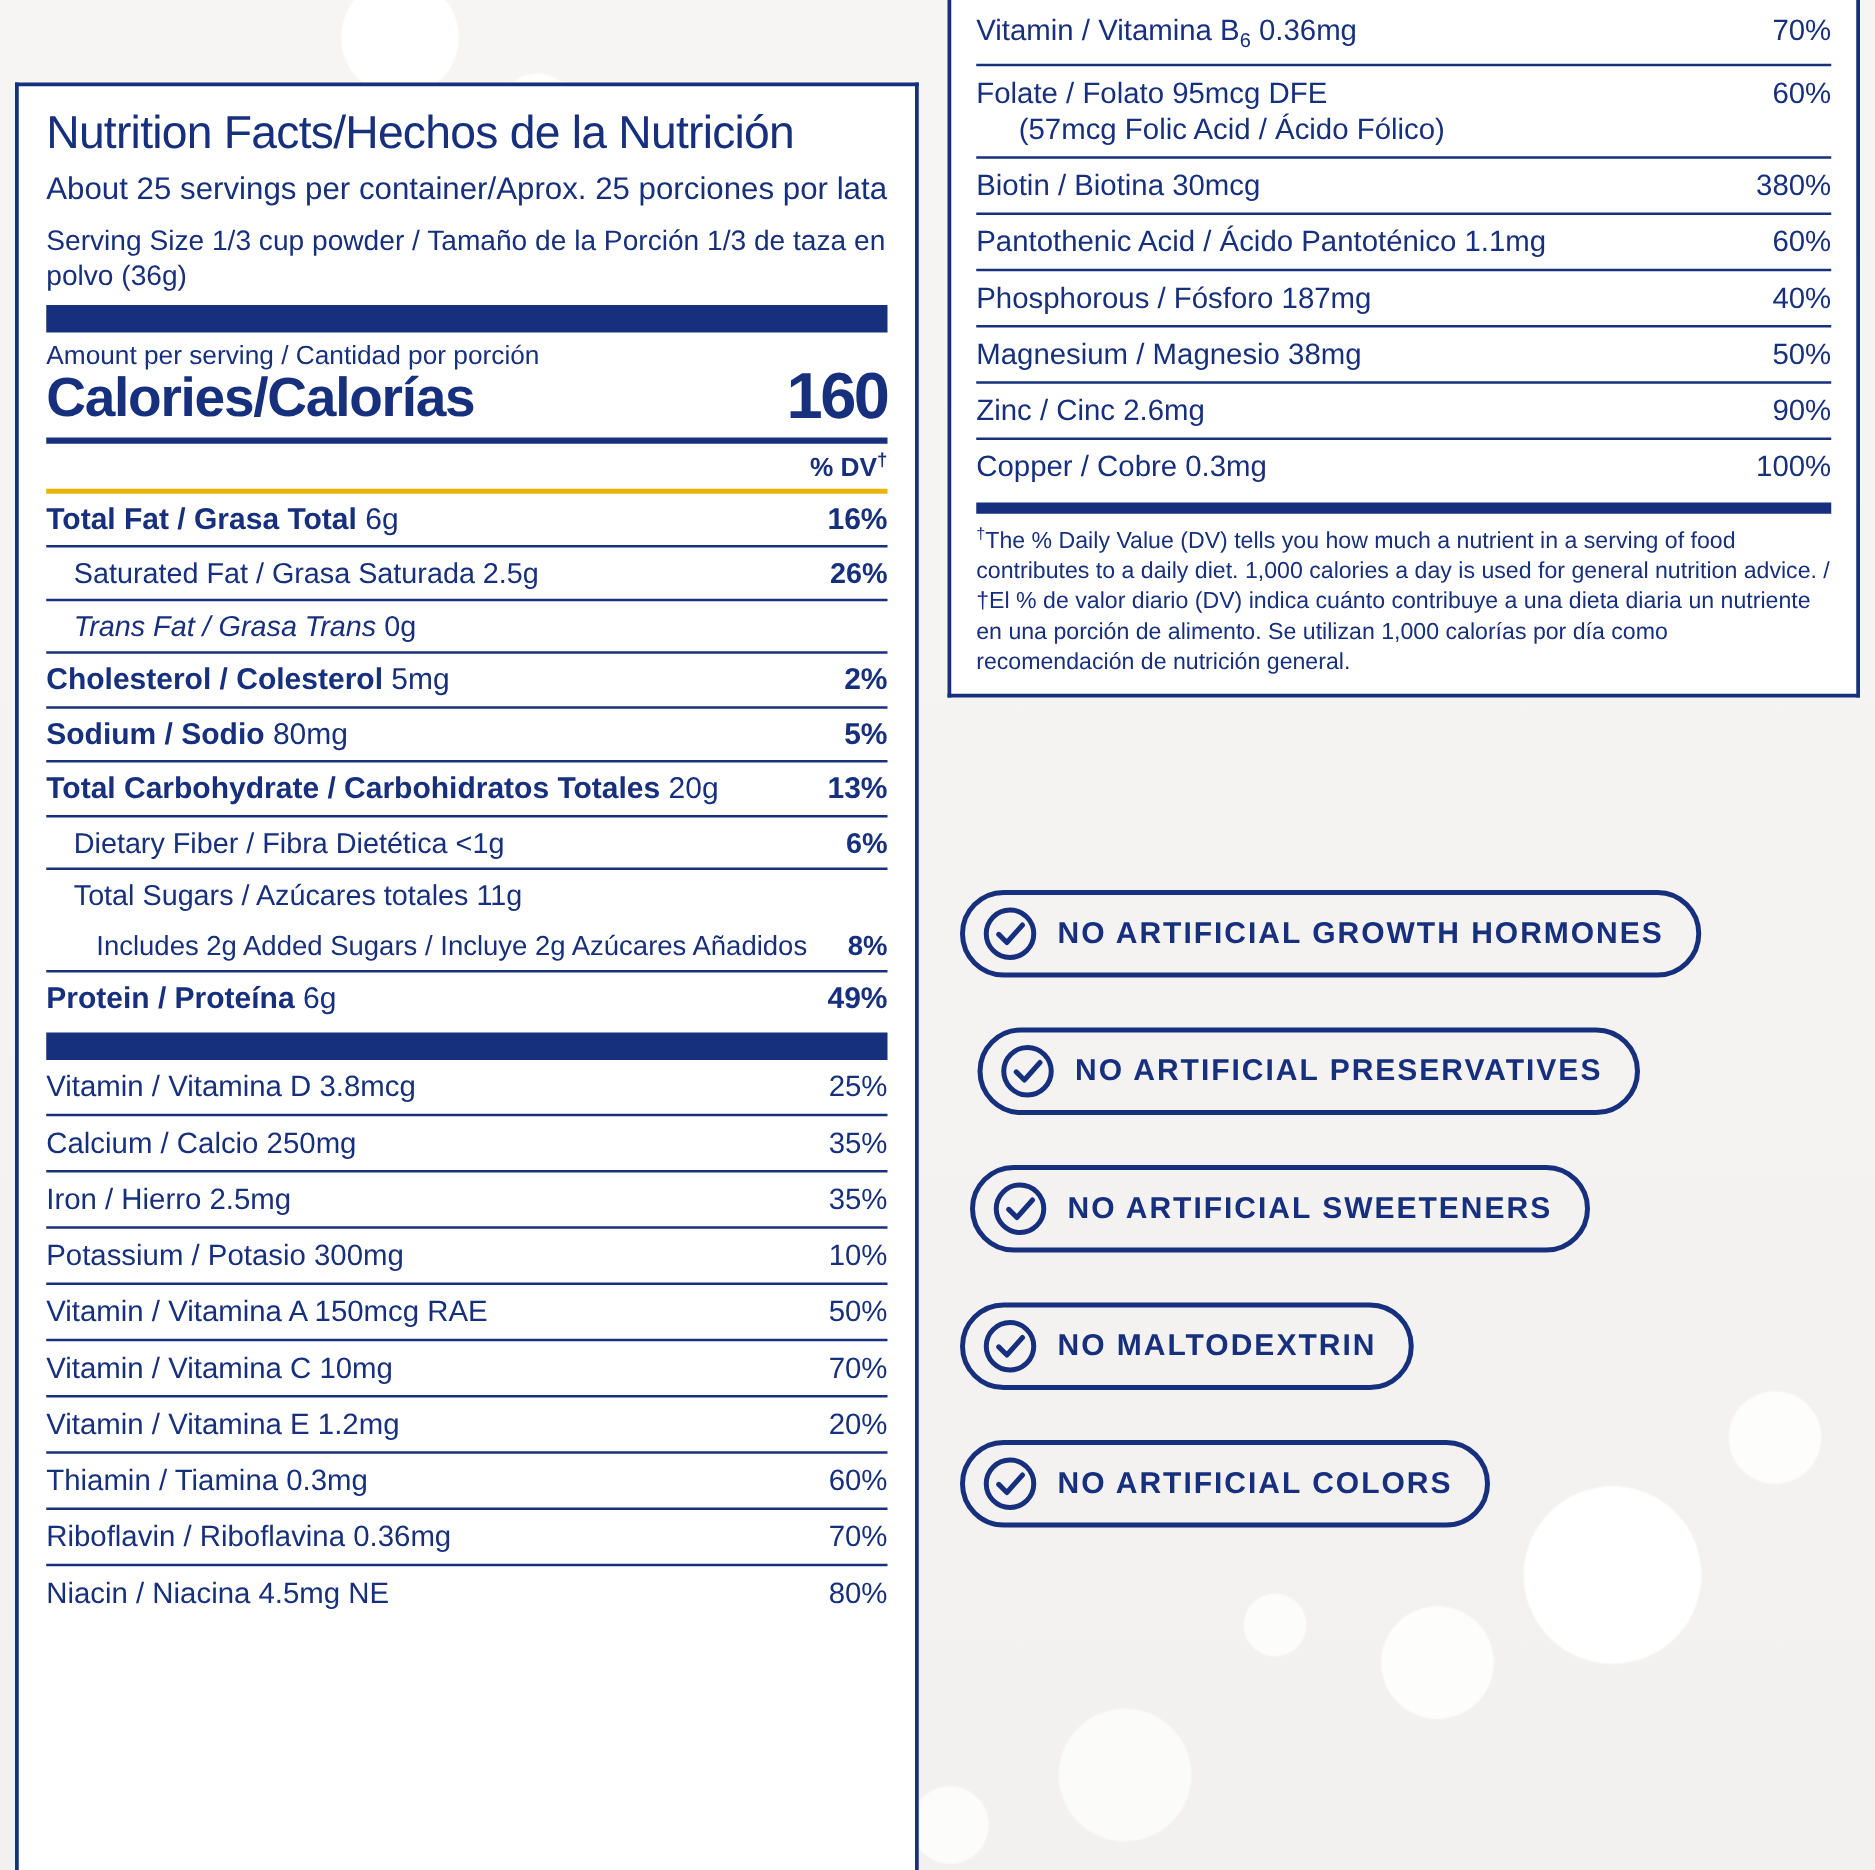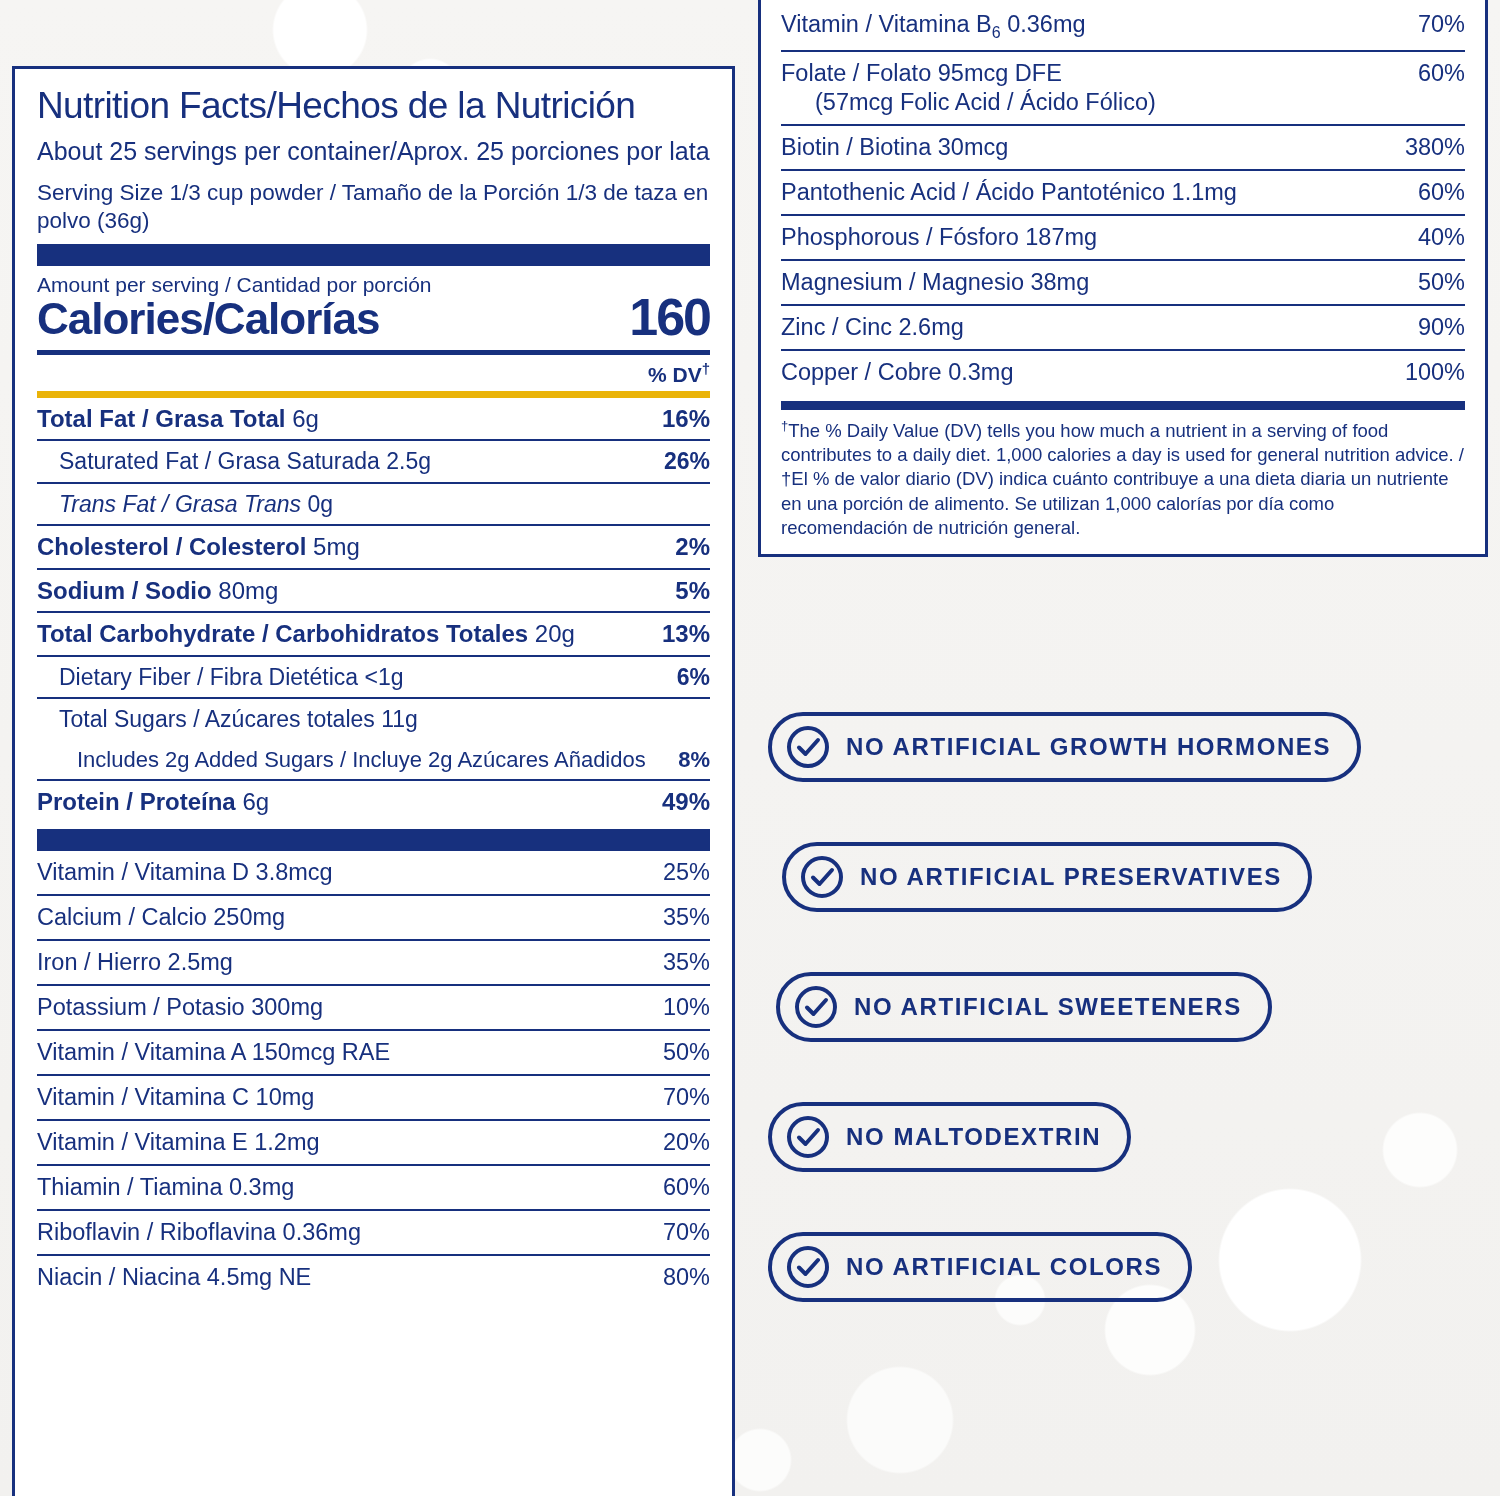--- a/index.html
+++ b/index.html
@@ -106,21 +106,21 @@
 
   .nrow {
     display: flex;
     justify-content: space-between;
     align-items: baseline;
     font-size: 24px;
     padding: 7px 0 7px 0;
     border-top: 2px solid #17307e;
     line-height: 1.15;
   }
-  .nrow.first { border-top: 7px solid #eab308; }
+  .nrow.first { border-top: 4px solid #eab308; }
   .nrow .label b { font-weight: bold; }
   .nrow .pct { font-weight: bold; white-space: nowrap; padding-left: 10px; }
   .indent1 { padding-left: 22px; }
   .indent2 { padding-left: 40px; }
   .nrow.sub { font-size: 23px; }
   .nrow.noline { border-top: none; }
   .italic { font-style: italic; }
   .vit-row {
     display: flex;
     justify-content: space-between;
@@ -169,21 +169,21 @@
     left: 768px;
     top: 712px;
     width: 710px;
   }
   .pill {
     display: inline-flex;
     align-items: center;
     border: 4px solid #17307e;
     border-radius: 40px;
     padding: 9px 26px 9px 14px;
-    margin-bottom: 60px;
+    margin-bottom: 40px;
     background: transparent;
   }
   .pill-wrap { display: block; }
   .check {
     width: 44px;
     height: 44px;
     flex: 0 0 44px;
     margin-right: 16px;
   }
   .pill-text {

